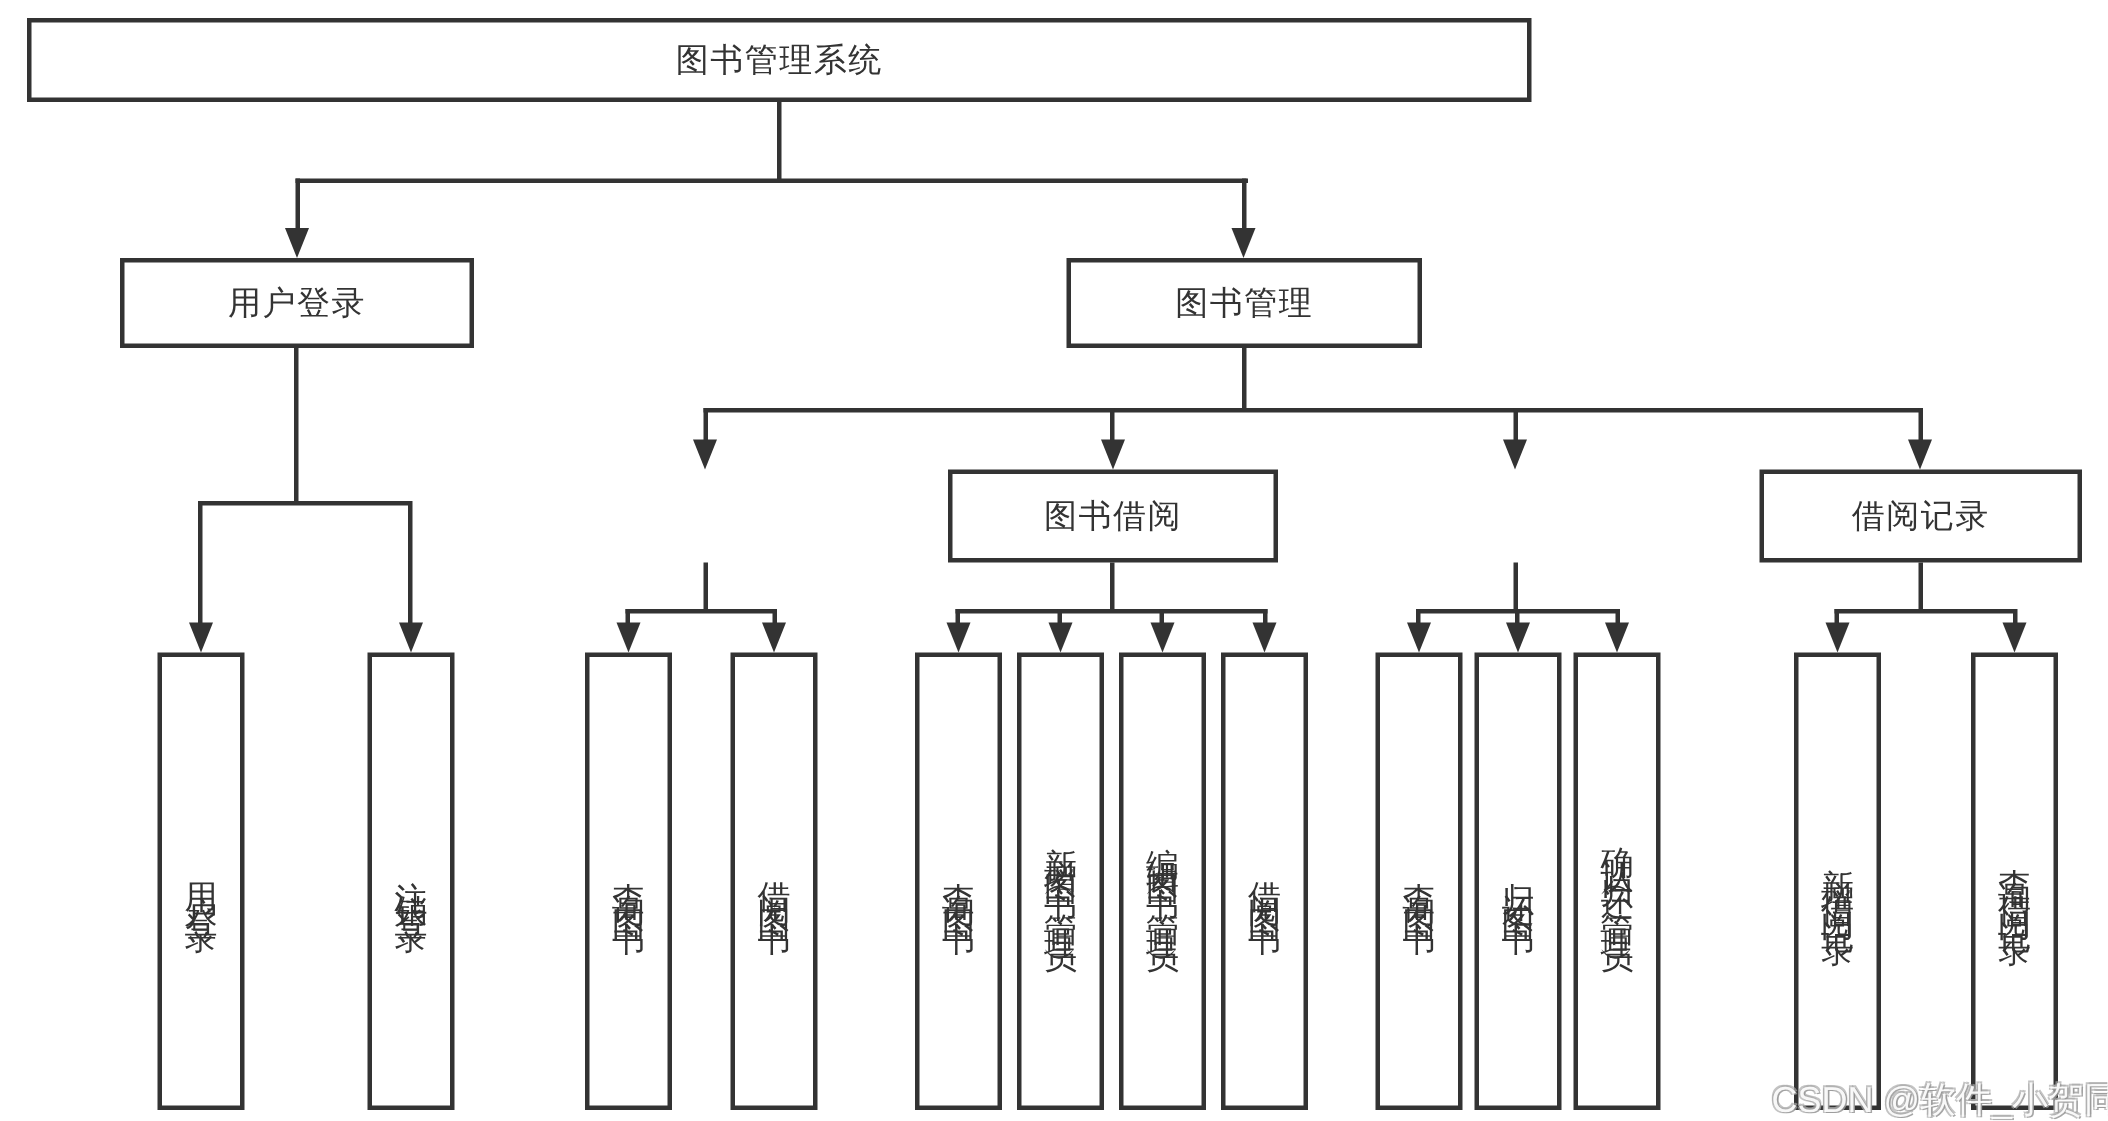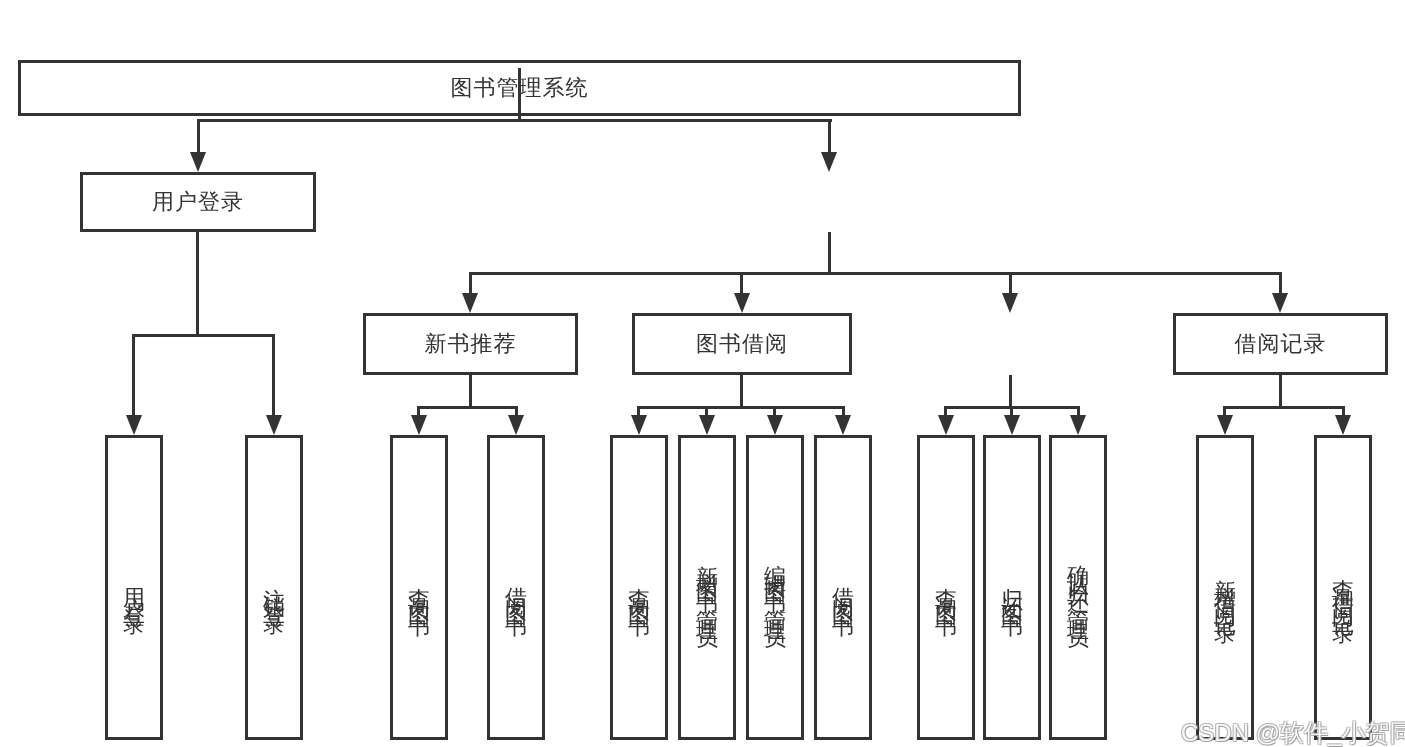--- a/index.html
+++ b/index.html
@@ -31,25 +31,25 @@
     font-size:24px;color:rgba(255,255,255,0.92);white-space:nowrap;
     text-shadow:1px 1px 0 rgba(150,150,150,0.85),-1px -1px 0 rgba(170,170,170,0.7),
                 1px -1px 0 rgba(170,170,170,0.7),-1px 1px 0 rgba(170,170,170,0.7);
   }
 </style>
 </head>
 <body>
 
 <div id="stage">
 
-  <div class="node" style="left:18px;top:12px;width:1003px;height:56px;margin-top:48px;">图书管理系统</div>
+  <div class="node" style="left:18px;top:12px;width:1003px;height:56px;">图书管理系统</div>
 
   <div class="node" style="left:80px;top:172px;width:236px;height:60px;">用户登录</div>
+  <div class="node" style="left:711px;top:172px;width:237px;height:60px;">图书管理</div>
 
-  <div class="node" style="left:363px;top:313px;width:215px;height:62px;">新书推荐</div>
   <div class="node" style="left:632px;top:313px;width:220px;height:62px;font-family:Liberation Serif, serif;">图书借阅</div>
   <div class="node" style="left:1173px;top:313px;width:215px;height:62px;">借阅记录</div>
 
   <div class="node leaf" style="left:105px;">用户登录</div>
   <div class="node leaf" style="left:245px;">注销登录</div>
 
   <div class="node leaf" style="left:390px;">查询图书</div>
   <div class="node leaf" style="left:487px;">借阅图书</div>
 
   <div class="node leaf" style="left:610px;">查询图书</div>

